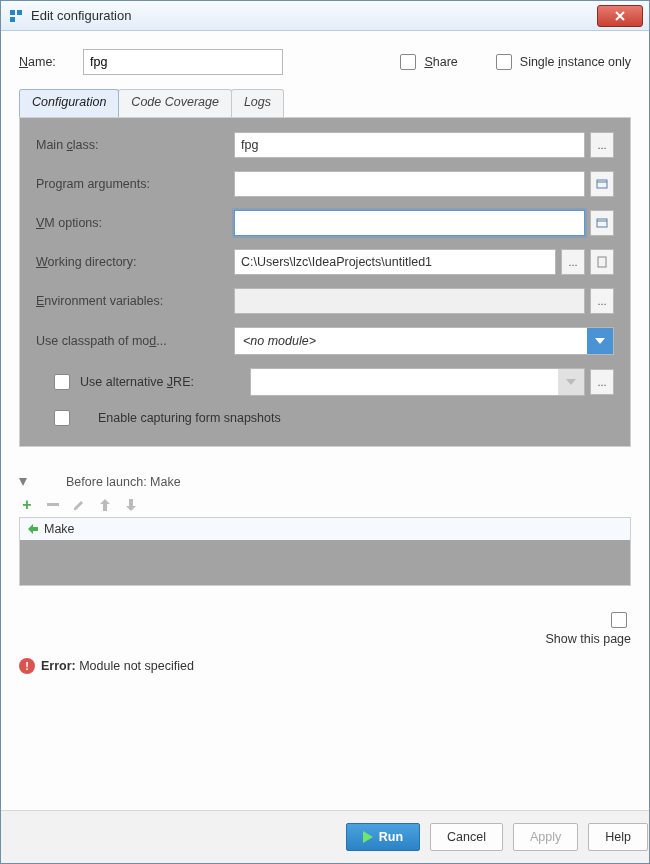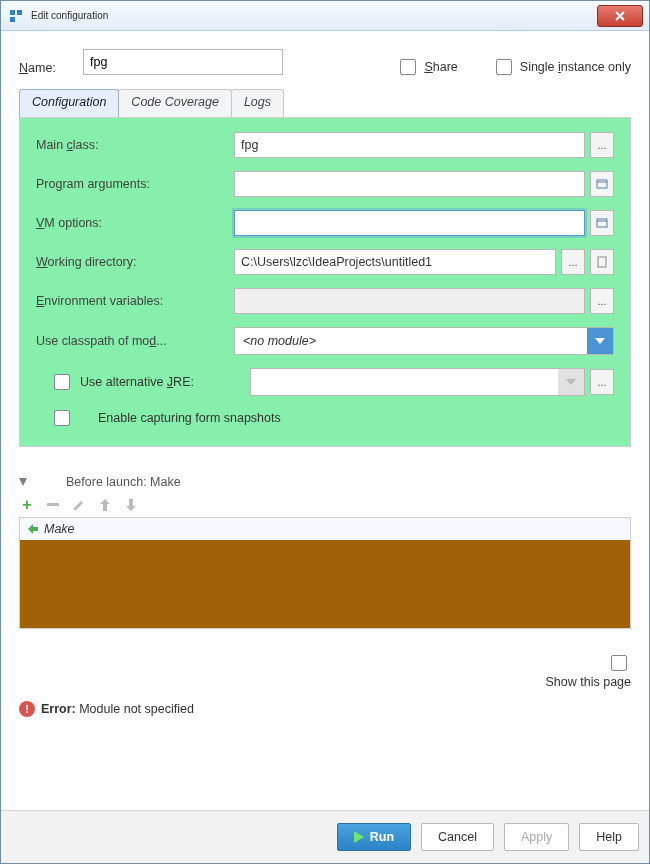--- a/index.html
+++ b/index.html
@@ -32,42 +32,42 @@
   }
   .titlebar .app-icon {
     width: 18px; height: 18px;
     margin-right: 6px;
     display: inline-flex; align-items: center; justify-content: center;
     color: #2a83c6;
   }
   .titlebar .title {
     flex: 1;
     color: #2d2d2d;
-    font-size: 10px;
+    font-size: 13px;
   }
   .close-btn {
     width: 46px; height: 22px;
     background: linear-gradient(#e77a6f, #c94134);
     border: 1px solid #8a2c22;
     border-radius: 3px;
     color: #fff;
     display: flex; align-items: center; justify-content: center;
     font-size: 13px;
     font-weight: bold;
   }
   .content {
     flex: 1;
     padding: 18px 18px 0 18px;
     display: flex;
     flex-direction: column;
   }
   
   .namerow {
     display: flex;
-    align-items: flex-end;
+    align-items: center;
     gap: 12px;
     margin-bottom: 14px;
   }
   .underline-key { text-decoration: underline; }
   .name-label { width: 52px; }
   .name-input {
     width: 200px;
     height: 26px;
     border: 1px solid #b8b8b8;
     background: #fff;
@@ -105,21 +105,21 @@
     font-style: italic;
   }
   .tabstrip .tab.active {
     background: #e6eef9;
     border-color: #9fb6d3;
     z-index: 2;
     color: #222;
   }
   .tabpanel {
     border: 1px solid #cfcfcf;
-    background: #86efac;
+    background: #a3a3a3;
     padding: 14px 16px 20px 16px;
     flex: 0 0 auto;
   }
   .form-row {
     display: flex;
     align-items: center;
     margin-bottom: 13px;
   }
   .form-label {
     width: 198px;
@@ -177,25 +177,24 @@
   .bl-hdr .tri {
     display: inline-flex; margin-right: 4px; color: #808080;
   }
   .bl-tools {
     display: flex; gap: 10px; padding: 2px 0 4px 0;
     color: #aaa;
   }
   .bl-tools .tool { width: 16px; height: 16px; display:flex; align-items:center; justify-content:center;}
   .bl-tools .add { color: #4caf50; font-weight: bold; font-size: 16px; }
   .bl-list {
-    height: 112px;
+    height: 69px;
     border: 1px solid #cfcfcf;
-    background: #a16207;
+    background: #a3a3a3;
     overflow: hidden;
-    font-style: italic;
   }
   .bl-list .item {
     padding: 4px 6px;
     display: flex;
     align-items: center;
     gap: 4px;
     background: #f6faff;
   }
   .show-page { margin-top: 26px; display: flex; align-items: flex-end; gap: 4px; flex-direction: column; }
   .err-row {
@@ -207,21 +206,21 @@
     width: 16px; height: 16px; border-radius: 50%;
     background: #d9534f; color: #fff;
     display:flex; align-items:center; justify-content:center;
     font-size: 11px; font-weight: bold;
   }
 
   
   .buttonbar {
     border-top: 1px solid #d7d7d7;
     background: #f2f2f2;
-    padding: 12px 10px;
+    padding: 12px 1px;
     display: flex;
     justify-content: flex-end;
     gap: 10px;
   }
   .btn {
     height: 28px;
     padding: 0 16px;
     border: 1px solid #b8b8b8;
     background: #fdfdfd;
     color: #333;

